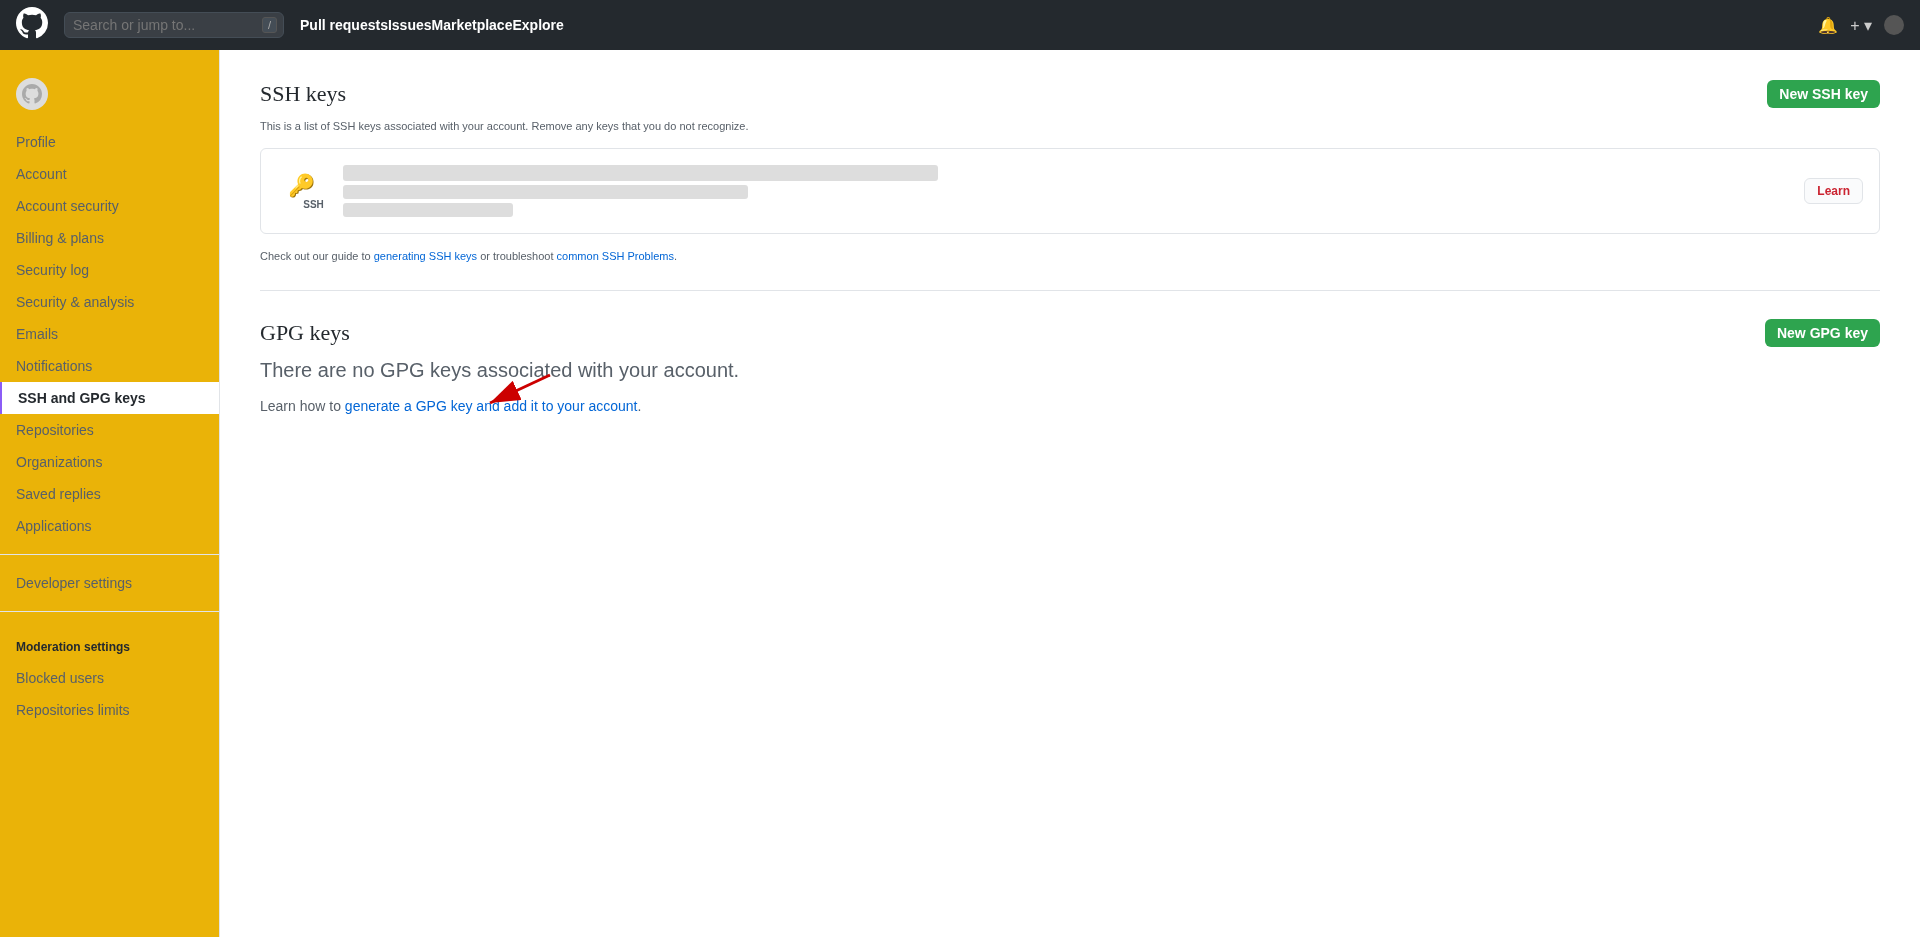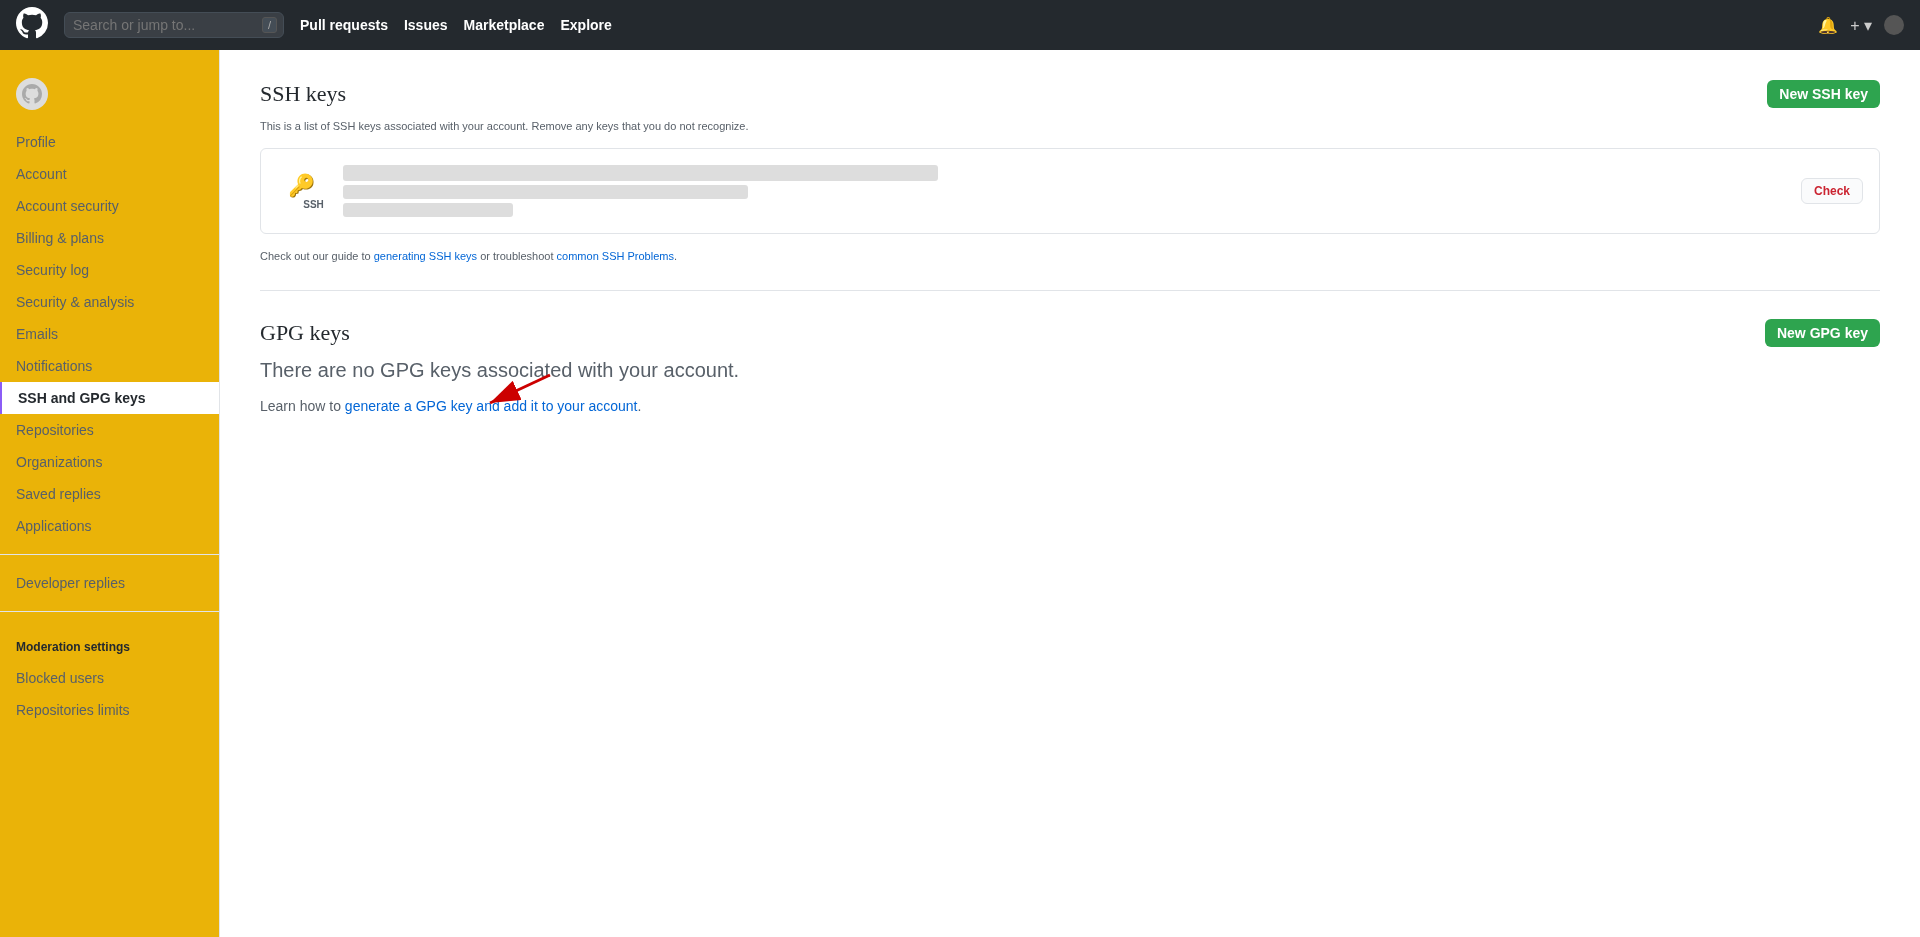--- a/index.html
+++ b/index.html
@@ -4,21 +4,21 @@
   <style>
     * { margin: 0; padding: 0; box-sizing: border-box; }
     body { font-family: -apple-system, BlinkMacSystemFont, "Segoe UI", Helvetica, Arial, sans-serif; font-size: 14px; background: #f6f8fa; color: #24292e; }
 
     
     .header { background: #24292e; height: 50px; display: flex; align-items: center; padding: 0 16px; gap: 16px; position: fixed; top: 0; left: 0; right: 0; z-index: 100; }
     .header-logo { color: white; font-size: 20px; }
     .header-search { display: flex; align-items: center; background: #3a3f45; border: 1px solid #444d56; border-radius: 6px; padding: 4px 8px; gap: 8px; width: 220px; }
     .header-search input { background: transparent; border: none; outline: none; color: #fef9c3; font-size: 14px; flex: 1; }
     .header-search-kbd { background: #444d56; border: 1px solid #555; border-radius: 3px; color: #aaa; font-size: 11px; padding: 1px 5px; }
-    .header-nav { display: flex; align-items: center; gap: 16px; flex: 1; }
+    .header-nav { display: flex; align-items: center; flex: 1; }
     .header-nav a { color: white; text-decoration: none; font-weight: 600; font-size: 14px; }
     .header-right { display: flex; align-items: center; gap: 12px; margin-left: auto; }
     .header-icon-btn { background: none; border: none; color: #ccc; cursor: pointer; font-size: 16px; display: flex; align-items: center; gap: 2px; }
     .header-avatar { width: 20px; height: 20px; border-radius: 50%; background: #555; }
 
     
     .page-wrapper { display: flex; margin-top: 50px; min-height: calc(100vh - 50px); background: #fff; }
     .sidebar { width: 220px; flex-shrink: 0; padding: 20px 0; background: #eab308; border-right: 1px solid #e1e4e8; min-height: 100%; }
     .main-content { flex: 1; padding: 30px 40px; background: #fff; }
 
@@ -105,21 +105,21 @@
     <a href="#" class="sidebar-nav-item">Emails</a>
     <a href="#" class="sidebar-nav-item">Notifications</a>
     <a href="#" class="sidebar-nav-item active">SSH and GPG keys</a>
     <a href="#" class="sidebar-nav-item">Repositories</a>
     <a href="#" class="sidebar-nav-item">Organizations</a>
     <a href="#" class="sidebar-nav-item">Saved replies</a>
     <a href="#" class="sidebar-nav-item">Applications</a>
 
     <hr class="sidebar-divider">
 
-    <a href="#" class="sidebar-nav-item">Developer replies</a>
+    <a href="#" class="sidebar-nav-item">Developer settings</a>
 
     <hr class="sidebar-divider">
 
     <div class="sidebar-section-header">Moderation settings</div>
     <a href="#" class="sidebar-nav-item">Blocked users</a>
     <a href="#" class="sidebar-nav-item">Repositories limits</a>
   </aside>
 
   <main class="main-content">
 
@@ -139,21 +139,21 @@
         <div class="ssh-key-name">
           <span class="blurred-text">████████████████████████████████████████████████████████████</span>
         </div>
         <div class="ssh-key-fingerprint">
           <span class="blurred-text">████████████████████████████████████████████████████████</span>
         </div>
         <div class="ssh-key-added">
           <span class="blurred-text">████████████████████</span>
         </div>
       </div>
-      <button class="btn-danger">Check</button>
+      <button class="btn-danger">Learn</button>
     </div>
 
     <p class="info-text">
       <span>Check out our guide to </span><a href="#" class="link-blue">generating SSH keys</a><span> or troubleshoot </span><a href="#" class="link-blue">common SSH Problems</a><span>.</span>
     </p>
 
     <hr class="section-divider">
 
     <div class="section-header">
       <h2 class="section-title">GPG keys</h2>

